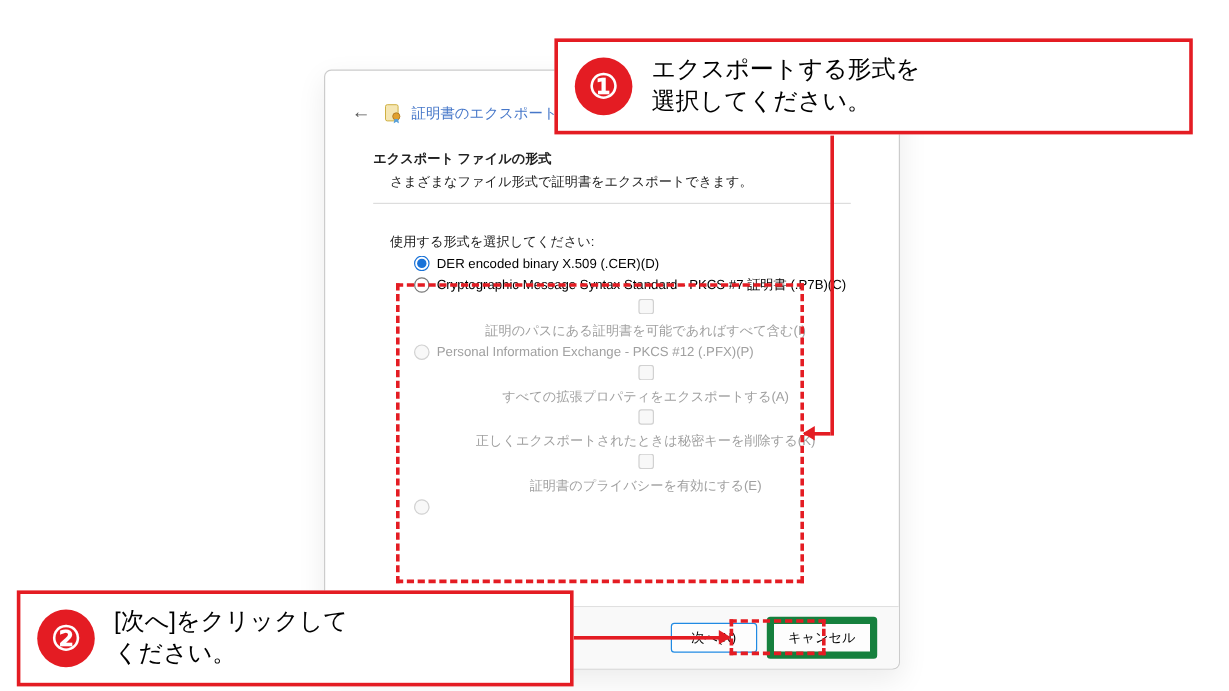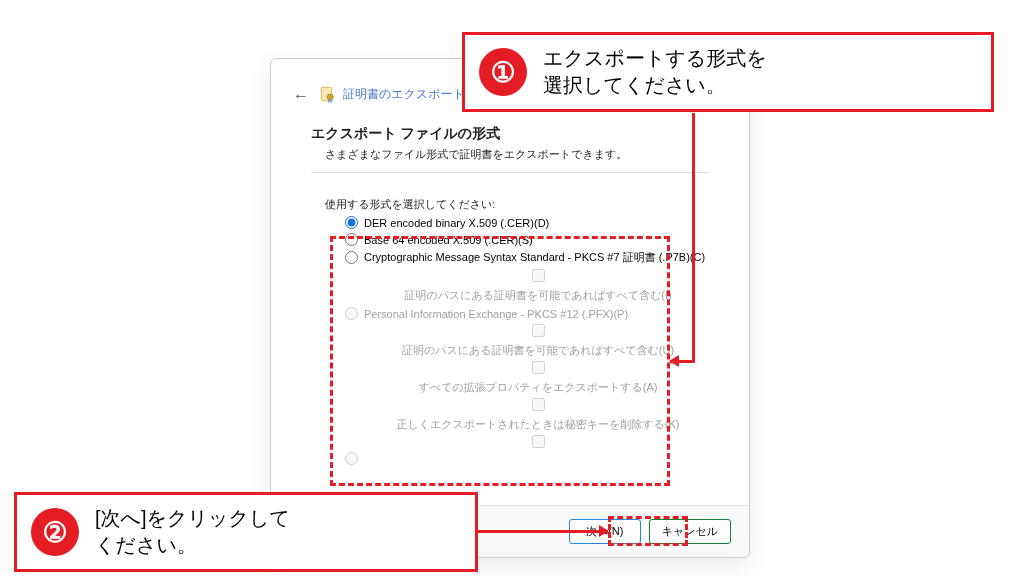--- a/index.html
+++ b/index.html
@@ -37,21 +37,21 @@
     }
     .wizard-title {
       font-size: 12px;
       color: #4677c9;
       display: flex;
       align-items: center;
       gap: 6px;
     }
     .cert-icon svg { width: 18px; height: 18px; display: block; }
     .dialog-body { padding: 12px 40px 0 40px; }
-    .section-title { font-size: 14px; font-weight: 600; color: #222; margin-bottom: 4px; }
+    .section-title { font-size: 11px; font-weight: 600; color: #222; margin-bottom: 4px; }
     .section-desc { font-size: 11px; color: #222; padding-left: 14px; margin-bottom: 10px; }
     .hr { border-top: 1px solid #ddd; margin: 8px 0 24px 0; }
     .instruction { font-size: 11px; color: #222; padding-left: 14px; }
     .options { padding-left: 34px; }
     .radio-row, .check-row {
       display: flex;
       align-items: center;
       gap: 6px;
       margin: 4px 0;
       font-size: 11px;
@@ -75,21 +75,21 @@
       padding: 0 18px;
       background: #f9f9f9;
       border-bottom-left-radius: 6px;
       border-bottom-right-radius: 6px;
     }
     .btn {
       min-width: 72px;
       padding: 4px 12px;
       font-size: 11px;
       background: #fdfdfd;
-      border: 1px solid #15803d;
+      border: 6px solid #15803d;
       border-radius: 3px;
       cursor: pointer;
     }
     .btn-primary { border: 1px solid #208ae3; background: #fdfdfd; }
     .callout {
       position: absolute;
       border: 3px solid #e41c23;
       background: #fff;
       padding: 10px 14px;
       display: flex;
@@ -172,49 +172,42 @@
 
     <div class="instruction">使用する形式を選択してください:</div>
 
     <div class="options">
       <div class="radio-row">
         <input type="radio" name="fmt" checked="" style="">
         <label>DER encoded binary X.509 (.CER)(D)</label>
       </div>
       <div class="radio-row">
         <input type="radio" name="fmt" style="">
-        <label>Base 64 encoded X.509 (.CER)(S)</label>
-      </div>
-      <div class="radio-row">
-        <input type="radio" name="fmt" style="">
         <label>Cryptographic Message Syntax Standard - PKCS #7 証明書 (.P7B)(C)</label>
       </div>
       <div class="check-row disabled">
         <input type="checkbox" disabled="" style="">
         <label>証明のパスにある証明書を可能であればすべて含む(I)</label>
       </div>
 
       <div class="radio-row disabled">
         <input type="radio" name="fmt" disabled="" style="">
         <label>Personal Information Exchange - PKCS #12 (.PFX)(P)</label>
       </div>
       <div class="check-row disabled">
         <input type="checkbox" disabled="" style="">
-        <label>証明のパスにある証明書を可能であればすべて含む(U)</label>
-      </div>
-      <div class="check-row disabled">
-        <input type="checkbox" disabled="" style="">
         <label>すべての拡張プロパティをエクスポートする(A)</label>
       </div>
       <div class="check-row disabled">
         <input type="checkbox" disabled="" style="">
         <label>正しくエクスポートされたときは秘密キーを削除する(K)</label>
       </div>
       <div class="check-row disabled">
         <input type="checkbox" disabled="" style="">
+        <label>証明書のプライバシーを有効にする(E)</label>
       </div>
 
       <div class="radio-row disabled">
         <input type="radio" name="fmt" disabled="" style="">
       </div>
     </div>
   </div>
 
   <div class="dialog-footer">
     <button class="btn btn-primary">次へ(N)</button>

